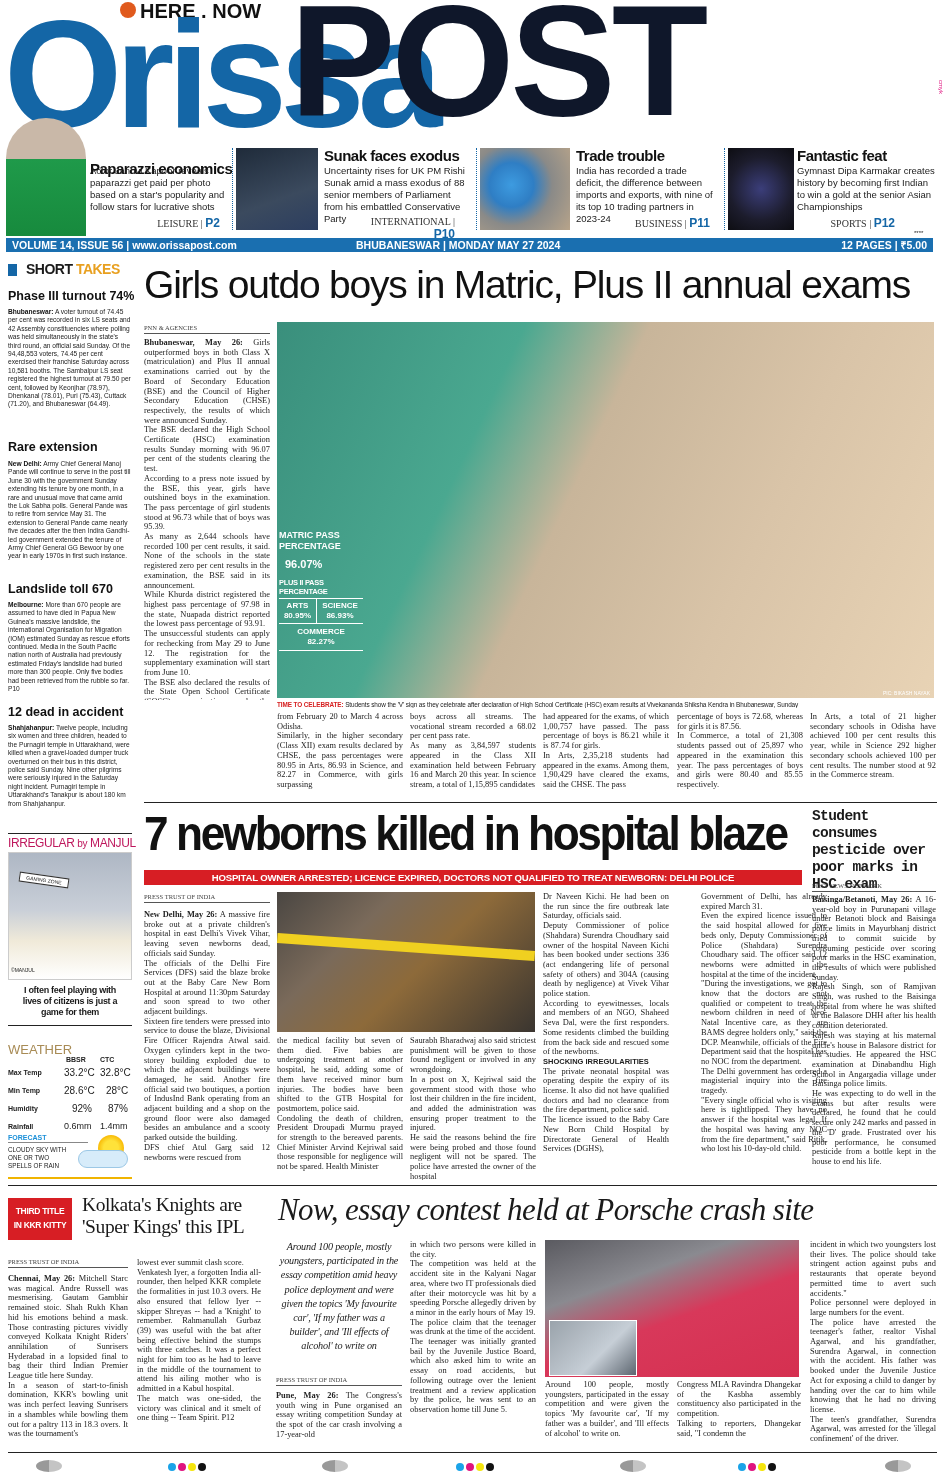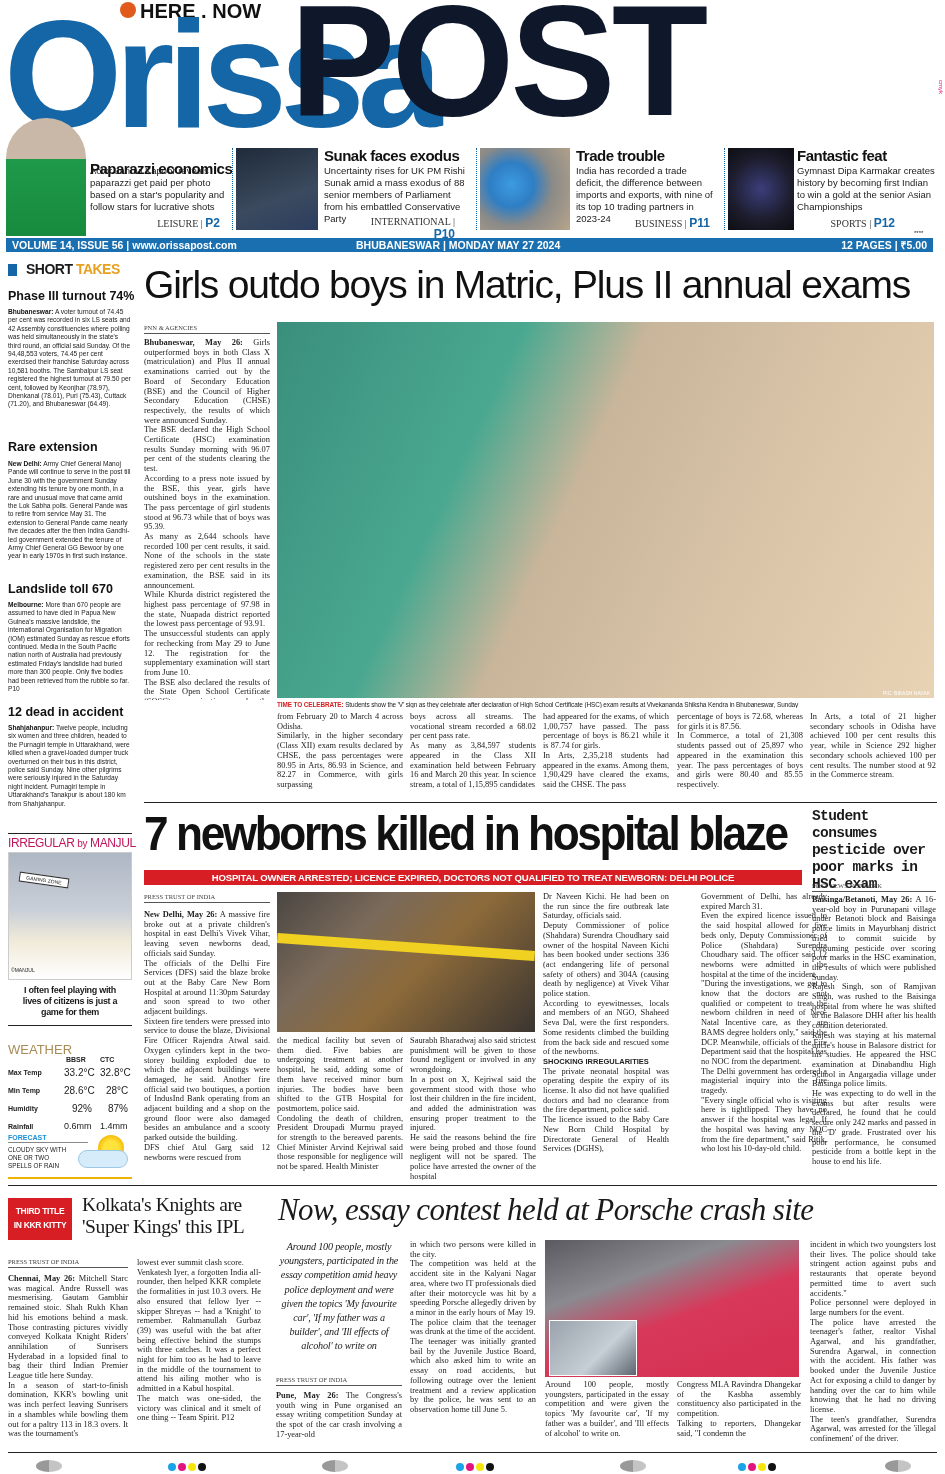--- a/index.html
+++ b/index.html
@@ -126,20 +126,39 @@
 The BSE declared the High School Certificate (HSC) examination results Sunday morning with 96.07 per cent of the students clearing the test.
 According to a press note issued by the BSE, this year, girls have outshined boys in the examination. The pass percentage of girl students stood at 96.73 while that of boys was 95.39.
 As many as 2,644 schools have recorded 100 per cent results, it said. None of the schools in the state registered zero per cent results in the examination, the BSE said in its announcement.
 While Khurda district registered the highest pass percentage of 97.98 in the state, Nuapada district reported the lowest pass percentage of 93.91.
 The unsuccessful students can apply for rechecking from May 29 to June 12. The registration for the supplementary examination will start from June 10.
 The BSE also declared the results of the State Open School Certificate (SOSC) examination and the Madhyama exam. About 59.88 per cent students have cleared the SOSC while 98.12 per cent cleared the Madhyama examination. The annual HSC examination 2024 was conducted</span></div>
 
 <div class="abs" style="left:277px;top:322px;width:657px;height:376px;background:linear-gradient(115deg,#3a8f7c 0,#4aa890 30%,#c8b59a 45%,#d9c4a8 70%,#e8d3b5 100%)">
   <div class="abs" style="right:4px;bottom:2px;font-family:'Liberation Sans',sans-serif;font-size:5px;color:#fff">PIC: BIKASH NAYAK</div>
 
+  <div class="abs" style="left:2px;top:208px;width:84px;font-family:'Liberation Sans',sans-serif;color:#fff;font-weight:bold">
+    <div style="font-size:9px;line-height:11px">MATRIC PASS PERCENTAGE</div>
+    <div style="font-size:11px;margin:6px 0 8px 6px">96.07%</div>
+    <div style="font-size:7.5px;border-bottom:1px solid #fff;padding-bottom:2px;letter-spacing:-0.3px">PLUS II PASS PERCENTAGE</div>
+    <div style="display:flex;border-bottom:1px solid #fff">
+      <div style="width:38px;border-right:1px solid #fff;text-align:center;font-size:8px;line-height:10px;padding:2px 0">
+          <div>ARTS</div>
+          <div>80.95%</div>
+        </div>
+      <div style="flex:1;text-align:center;font-size:8px;line-height:10px;padding:2px 0">
+          <div>SCIENCE</div>
+          <div>86.93%</div>
+        </div>
+    </div>
+    <div style="text-align:center;font-size:8px;line-height:10px;padding:3px 0;border-bottom:1px solid #fff">
+        <div>COMMERCE</div>
+        <div>82.27%</div>
+      </div>
+  </div>
 </div>
 <div class="abs" style="left:277px;top:701px;width:660px;font-family:'Liberation Sans',sans-serif;font-size:6.4px;white-space:nowrap;overflow:hidden;letter-spacing:-0.1px"><b style="color:#d62020">TIME TO CELEBRATE:</b><span> Students show the 'V' sign as they celebrate after declaration of High School Certificate (HSC) exam results at Vivekananda Shiksha Kendra in Bhubaneswar, Sunday</span></div>
 
 <div class="abs col-txt" style="left:277px;top:712px;width:126px;height:84px;overflow:hidden;white-space:pre-line">from February 20 to March 4 across Odisha.
 Similarly, in the higher secondary (Class XII) exam results declared by CHSE, the pass percentages were 80.95 in Arts, 86.93 in Science, and 82.27 in Commerce, with girls surpassing</div>
 <div class="abs col-txt" style="left:410px;top:712px;width:126px;height:84px;overflow:hidden;white-space:pre-line">boys across all streams. The vocational stream recorded a 68.02 per cent pass rate.
 As many as 3,84,597 students appeared in the Class XII examination held between February 16 and March 20 this year. In science stream, a total of 1,15,895 candidates</div>
 <div class="abs col-txt" style="left:543px;top:712px;width:126px;height:84px;overflow:hidden;white-space:pre-line">had appeared for the exams, of which 1,00,757 have passed. The pass percentage of boys is 86.21 while it is 87.74 for girls.
 In Arts, 2,35,218 students had appeared in the exams. Among them, 1,90,429 have cleared the exams, said the CHSE. The pass</div>
 <div class="abs col-txt" style="left:677px;top:712px;width:126px;height:84px;overflow:hidden;white-space:pre-line">percentage of boys is 72.68, whereas for girls it is 87.56.

